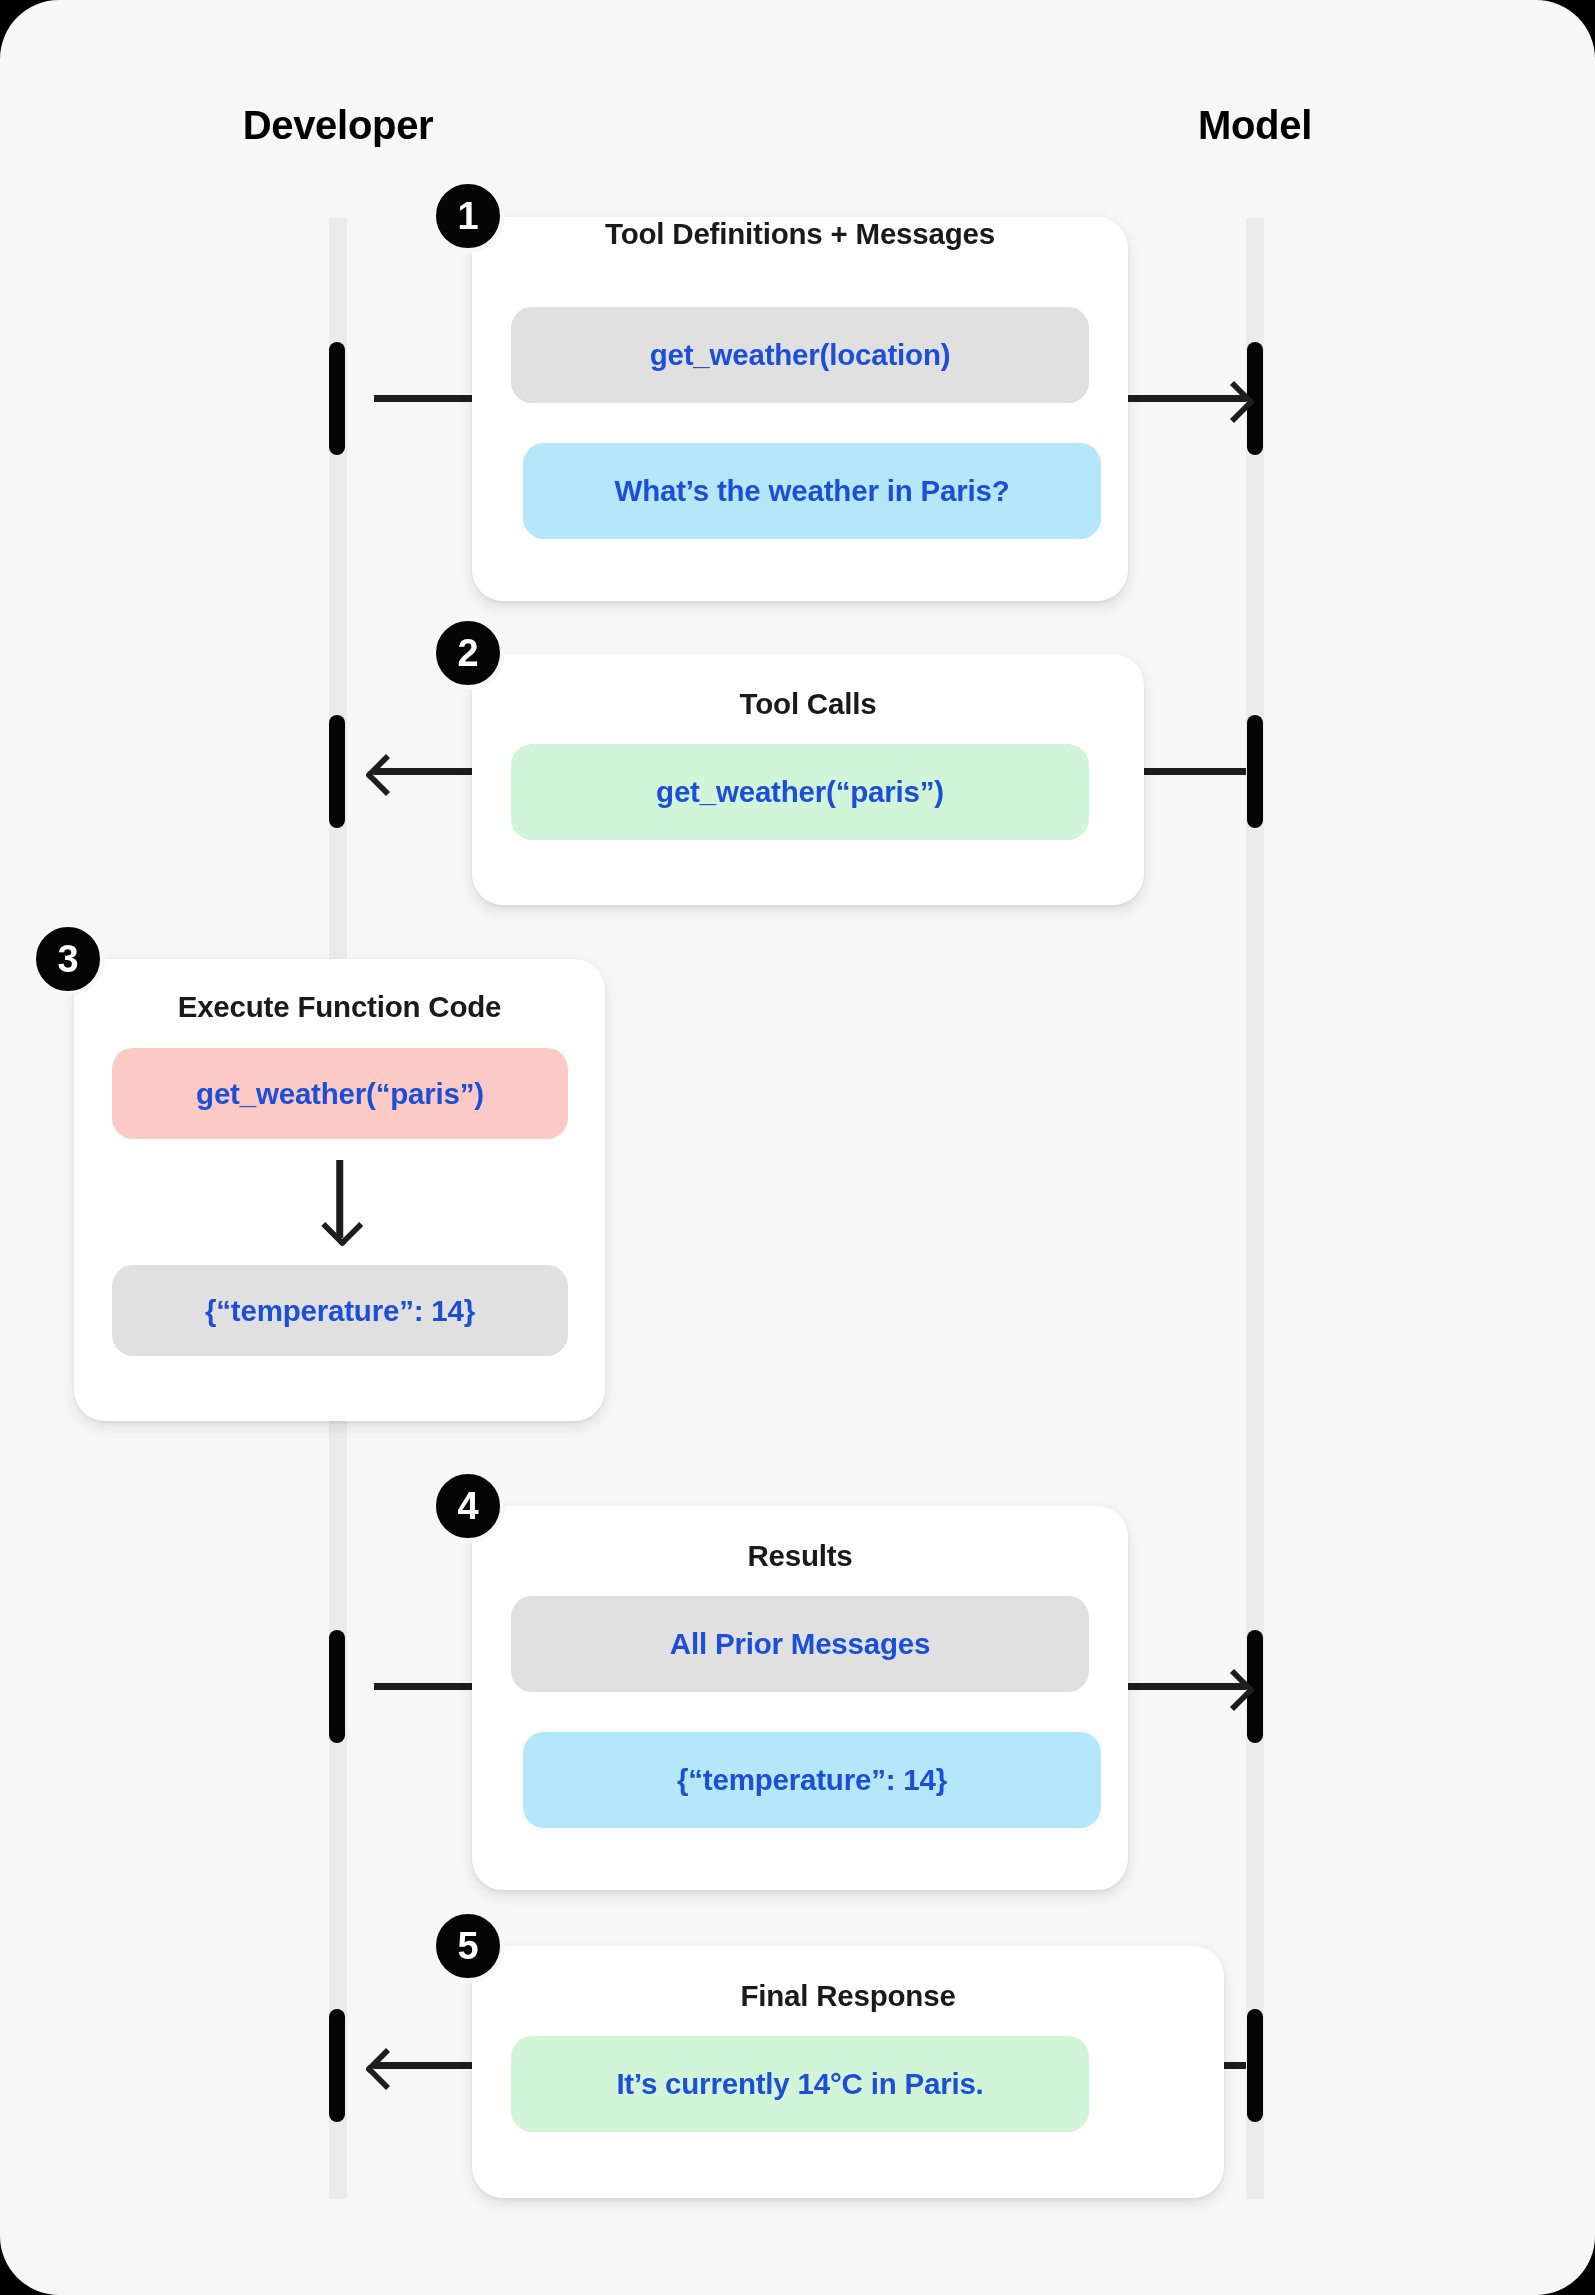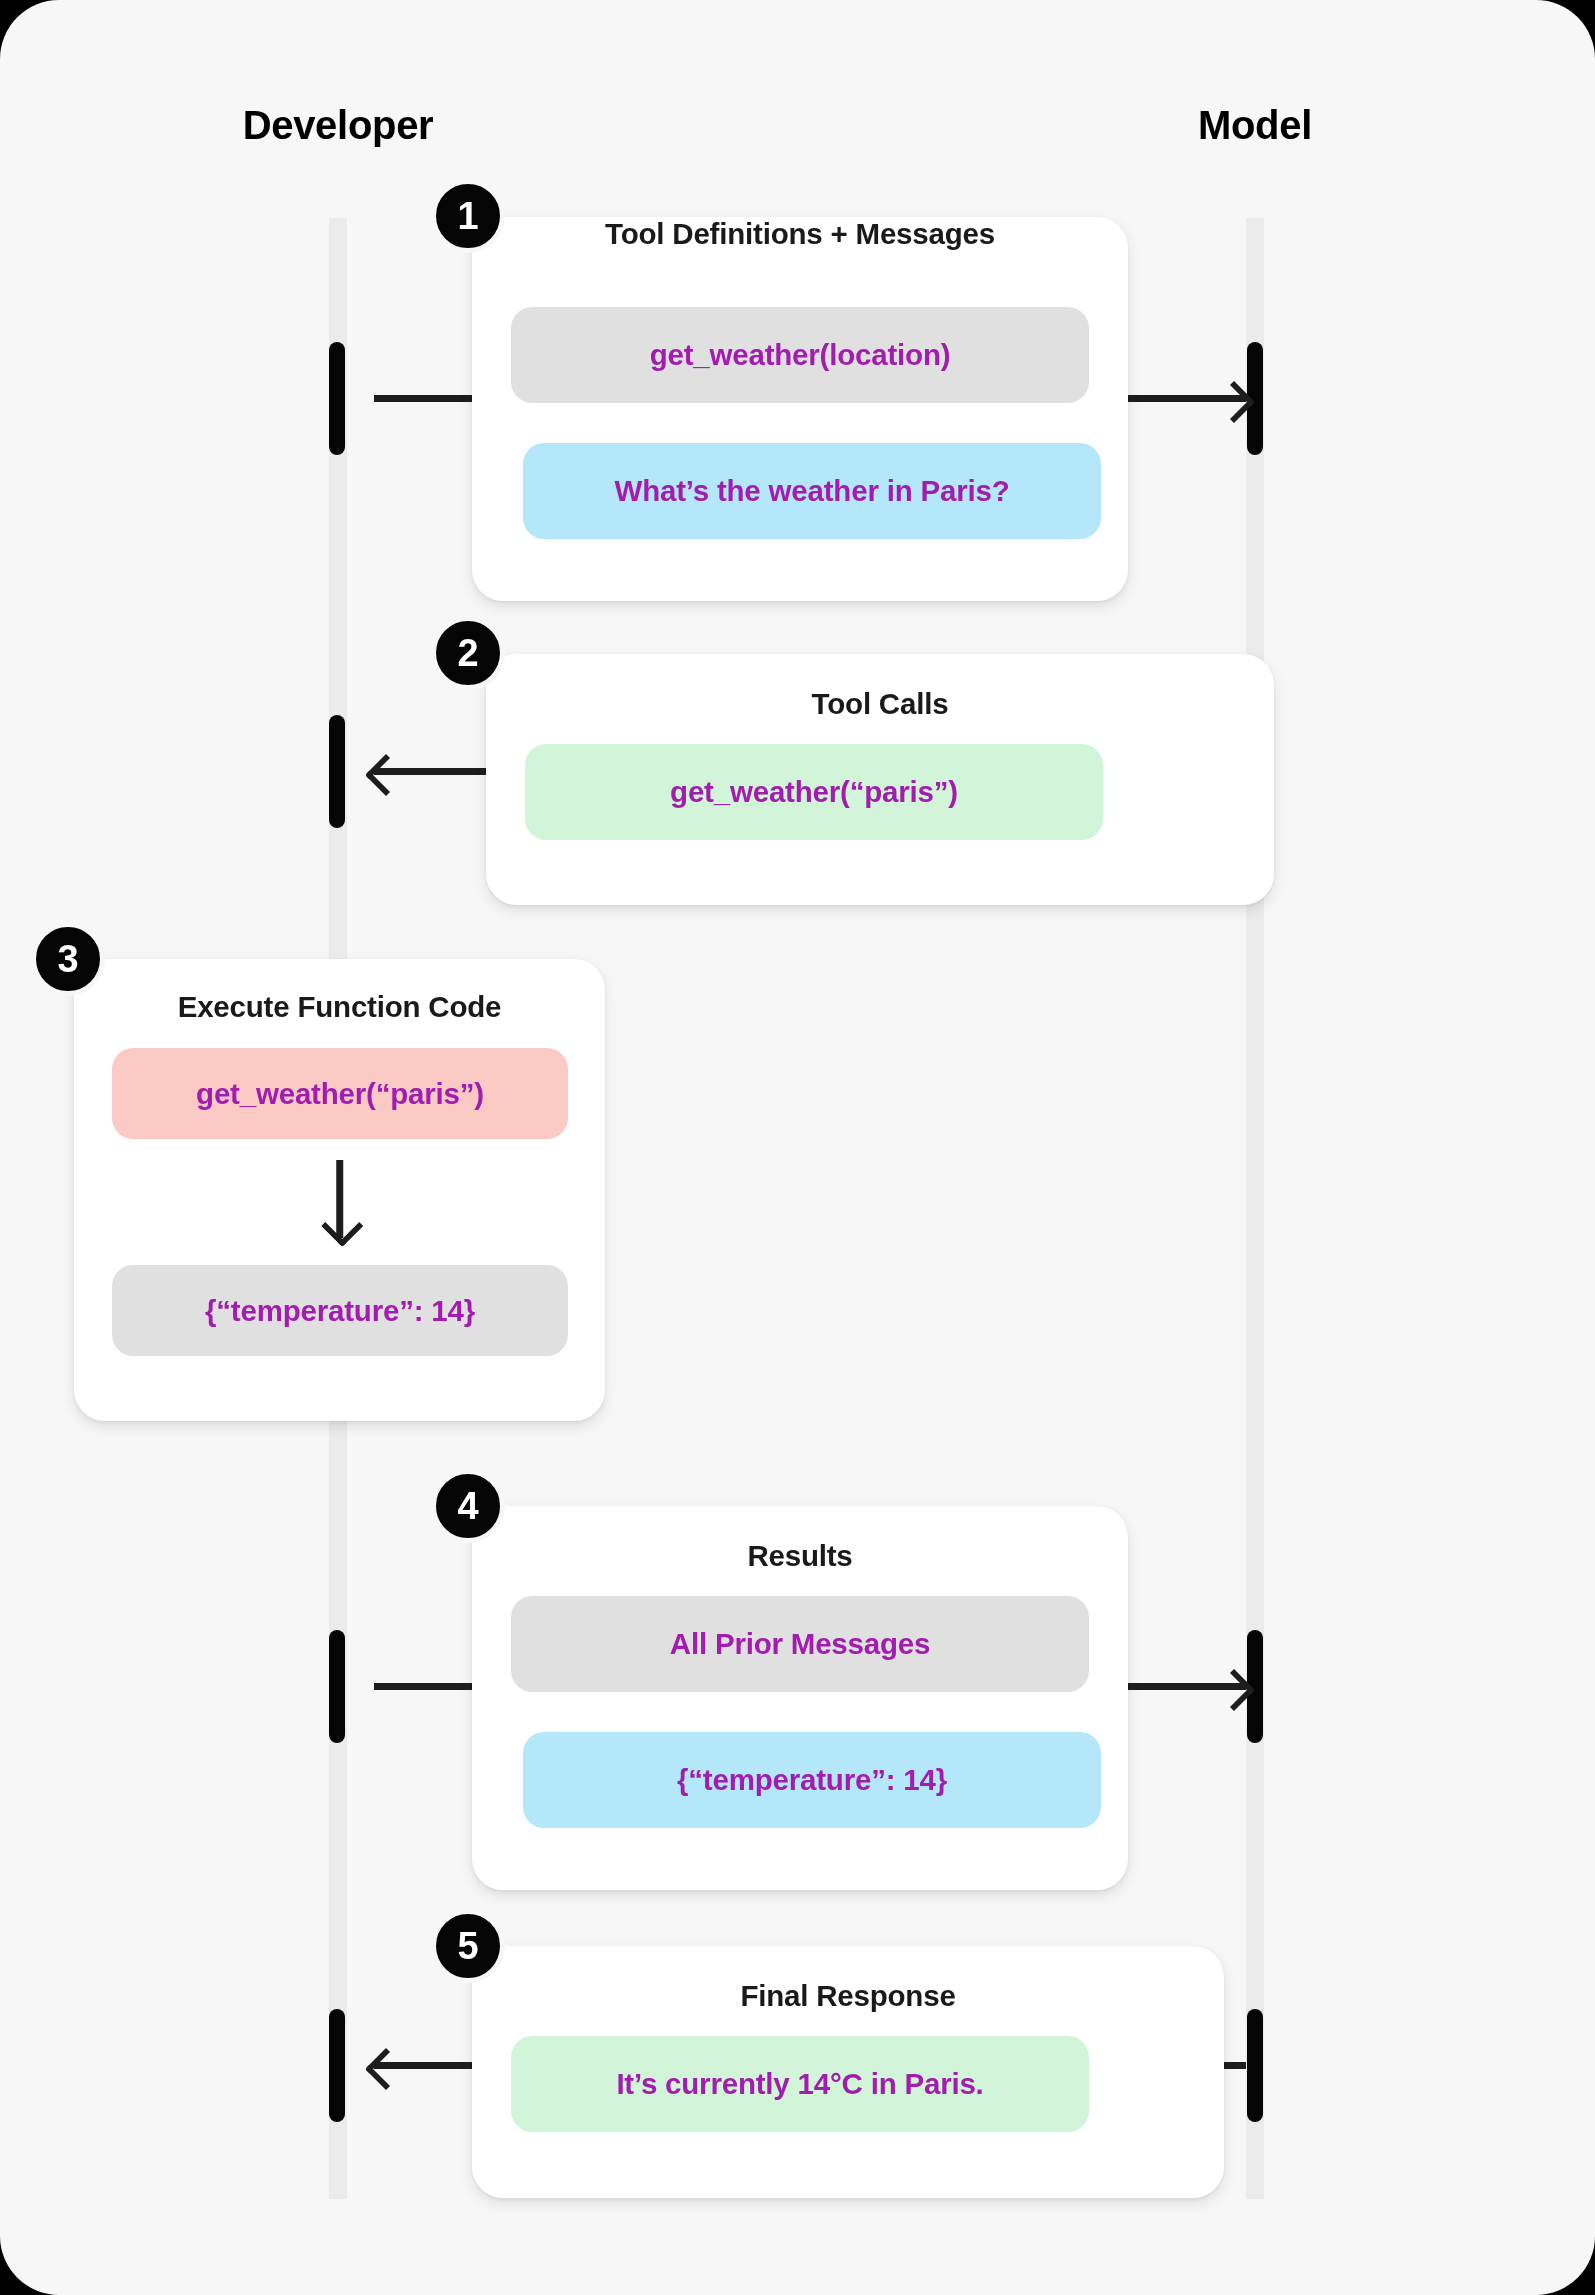--- a/index.html
+++ b/index.html
@@ -107,21 +107,21 @@
     color: #1a1a1a;
     letter-spacing: -0.2px;
     white-space: nowrap;
   }
 
   .pill {
     border-radius: 21px;
     text-align: center;
     font-size: 29.5px;
     font-weight: 600;
-    color: #a21caf;
+    color: #1d4ed8;
     letter-spacing: -0.2px;
     display: flex;
     align-items: center;
     justify-content: center;
     box-sizing: border-box;
     white-space: nowrap;
   }
   .pill.gray  { background: #e0e0e0; }
   .pill.blue  { background: #b4e7f9; margin-left: 12px; }
   .pill.green { background: #d2f4d8; }
@@ -151,21 +151,21 @@
   #card-1 .card-title { }
   #card-1 .p1 { position: absolute; left: 39px; top: 90px;  width: 578px; height: 96px; }
   #card-1 .p2 { position: absolute; left: 39px; top: 226px;  width: 578px; height: 96px; }
   #badge-1 { left: 431px; top: 179px; }
   #act-dev-1   { left: 329px; top: 342px;  height: 113px; }
   #act-model-1 { left: 1247px; top: 342px; height: 113px; }
   #arrow-1 { left: 374px; top: 394px; width: 311px; }
   #arrow-1b { left: 1126px; top: 394px; width: 120px; }
 
   
-  #card-2 { left: 486px; top: 654px; width: 788px; height: 251px; }
+  #card-2 { left: 472px; top: 654px; width: 672px; height: 251px; }
   #card-2 .card-title { margin-top: 33px; }
   #card-2 .p1 { position: absolute; left: 39px; top: 90px; width: 578px; height: 96px; }
   #badge-2 { left: 431px; top: 616px; }
   #act-dev-2   { left: 329px; top: 715px;  height: 113px; }
   #act-model-2 { left: 1247px; top: 715px; height: 113px; }
   #arrow-2 { left: 374px; top: 767px; width: 311px; }
   #arrow-2b { left: 1126px; top: 767px; width: 120px; }
 
   
   #card-3 { left: 74px; top: 959px; width: 531px; height: 462px; }

